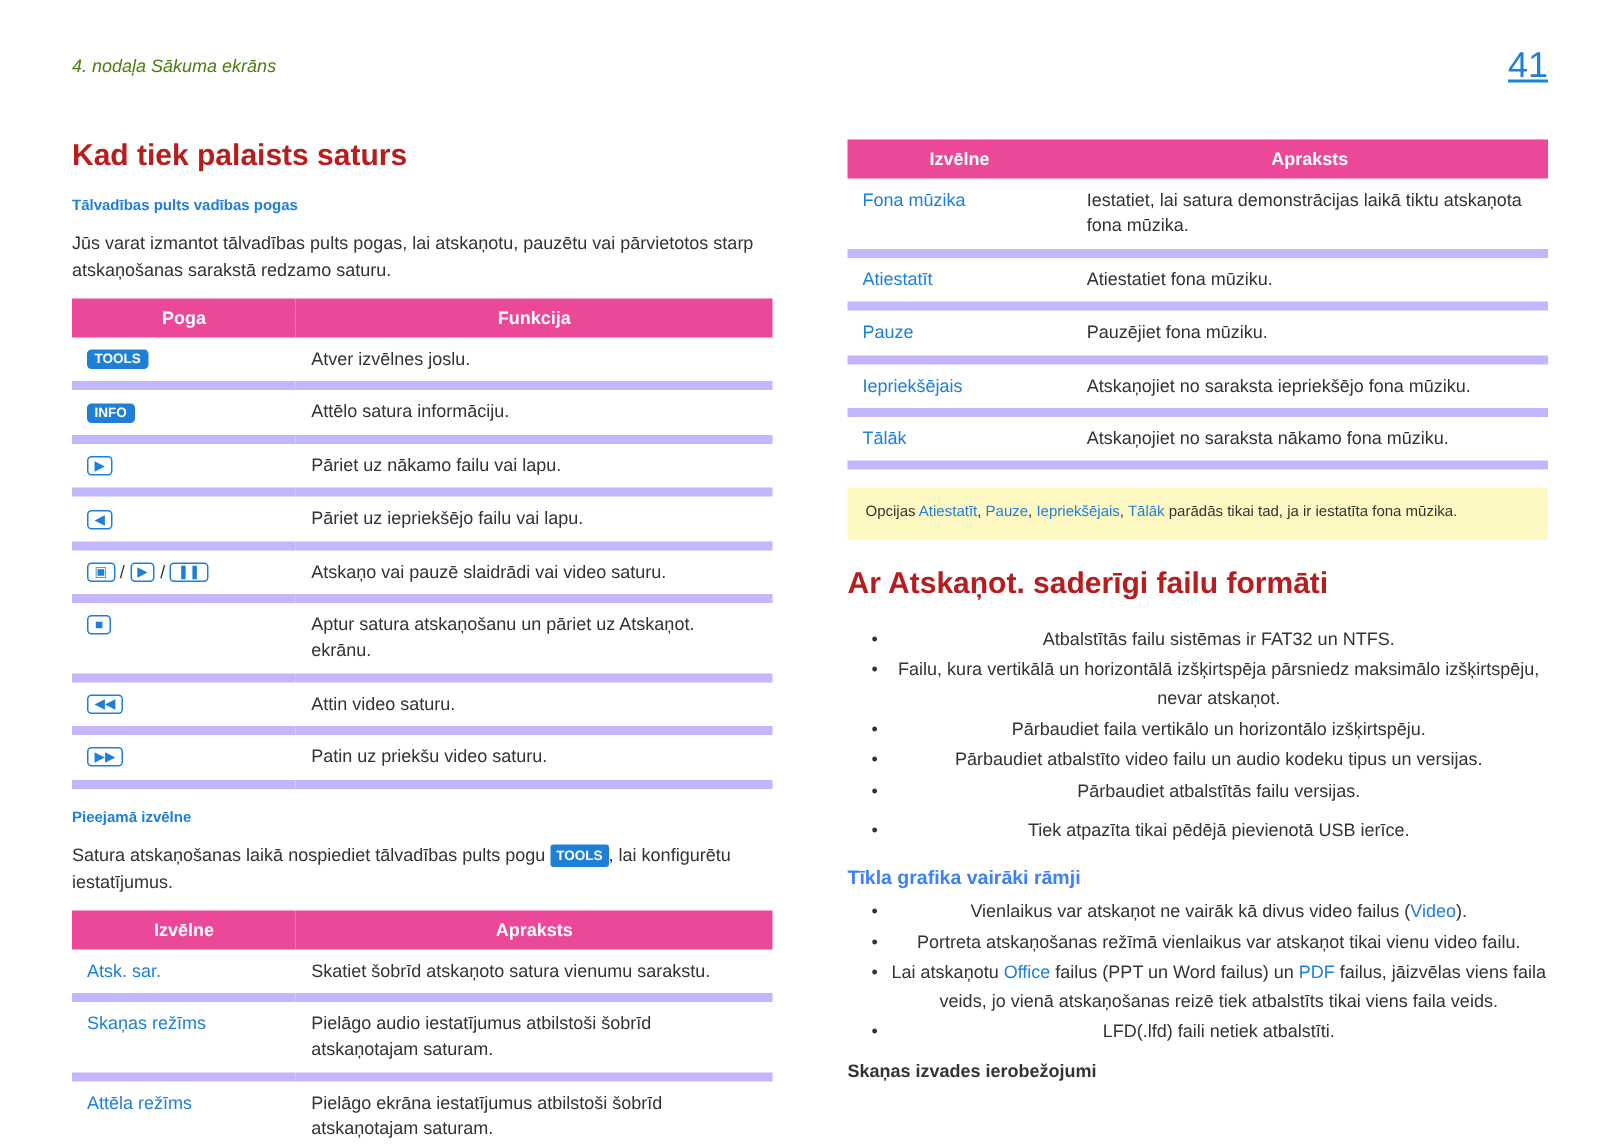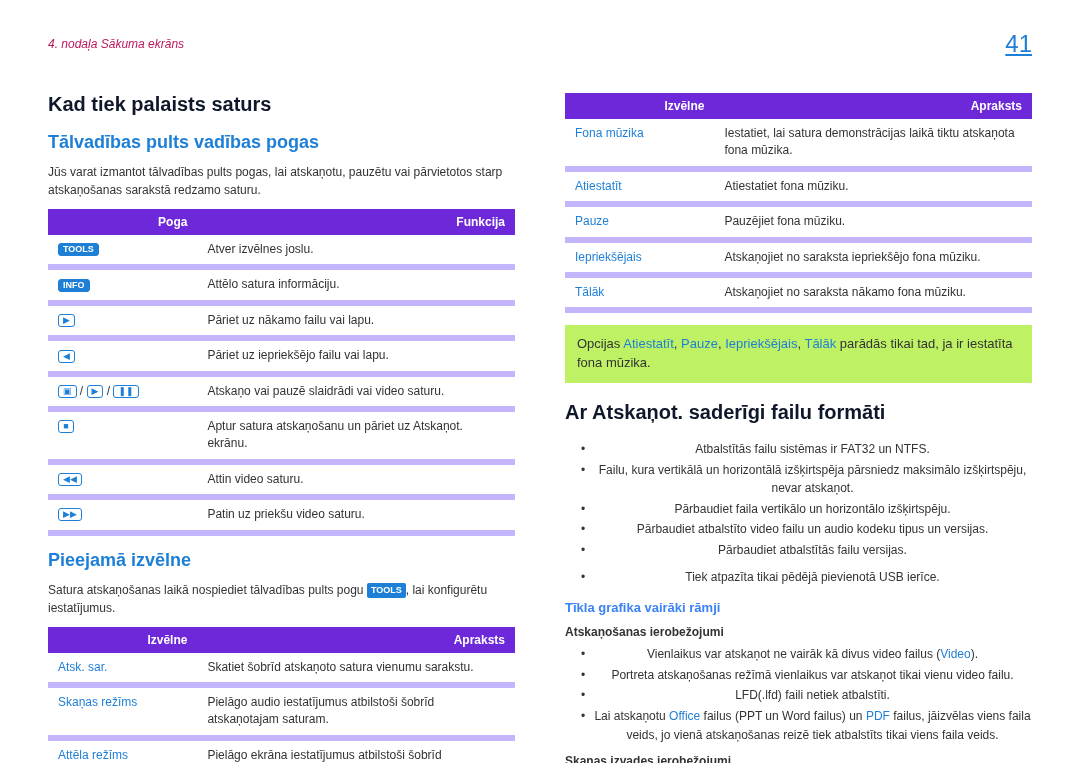--- a/index.html
+++ b/index.html
@@ -1,33 +1,33 @@
 <!DOCTYPE html>
 <html><head>
 <meta charset="utf-8">
 <style>
   * { margin: 0; padding: 0; box-sizing: border-box; }
   body { font-family: Arial, sans-serif; font-size: 12px; color: #333; background: #fff; width: 1080px; height: 763px; padding: 30px 48px; position: relative; }
   .header { display: flex; justify-content: space-between; align-items: center; margin-bottom: 35px; }
-  .chapter { font-style: italic; color: #be185d; font-size: 12px; }
+  .chapter { font-style: italic; color: #4d7c0f; font-size: 12px; }
   .pagenum { color: #1e7fd6; font-size: 24px; font-weight: 300; text-decoration: underline; }
   .columns { display: flex; gap: 50px; }
   .col { flex: 1; }
-  h2 { color: #0f172a; font-size: 20px; font-weight: 600; margin-bottom: 16px; }
-  h3 { color: #1e7fd6; font-size: 18px; font-weight: 600; margin-bottom: 10px; margin-top: 14px; }
+  h2 { color: #b91c1c; font-size: 20px; font-weight: 600; margin-bottom: 16px; }
+  h3 { color: #1e7fd6; font-size: 10px; font-weight: 600; margin-bottom: 10px; margin-top: 14px; }
   h4 { color: #3b82f6; font-size: 13px; font-weight: 600; margin-bottom: 6px; margin-top: 14px; }
   h5 { color: #333; font-size: 12px; font-weight: 600; margin-bottom: 6px; margin-top: 10px; }
   p { line-height: 1.5; margin-bottom: 10px; color: #333; font-size: 12px; }
   table { width: 100%; border-collapse: collapse; margin-bottom: 12px; }
-  th { background: #6d28d9; color: #fff; text-align: right; padding: 6px 10px; font-size: 12px; font-weight: 600; }
+  th { background: #ec4899; color: #fff; text-align: center; padding: 6px 10px; font-size: 12px; font-weight: 600; }
   td { padding: 6px 10px; border-bottom: 6px solid #c4b5fd; font-size: 12px; vertical-align: top; line-height: 1.45; }
   .blue { color: #1e7fd6; }
   .btn-icon { display: inline-block; border: 1.5px solid #1e7fd6; border-radius: 3px; padding: 1px 4px; color: #1e7fd6; font-size: 9px; line-height: 1; min-width: 16px; text-align: center; vertical-align: middle; }
   .btn-icon.fill { background: #1e7fd6; color: #fff; font-weight: bold; }
-  .notebox { background: #bef264; padding: 10px 12px; font-size: 13px; line-height: 1.45; margin-bottom: 18px; color: #333; }
+  .notebox { background: #fef9c3; padding: 10px 12px; font-size: 10px; line-height: 1.45; margin-bottom: 18px; color: #333; }
   ul { list-style: none; padding-left: 16px; margin-bottom: 8px; text-align: center; }
   ul li { position: relative; padding-left: 12px; line-height: 1.55; font-size: 12px; color: #333; margin-bottom: 2px; }
   ul li::before { content: "•"; position: absolute; left: 0; color: #333; }
   ul.sub li::before { content: "–"; }
   .tools-inline { display: inline-block; background: #1e7fd6; color: #fff; font-size: 9px; font-weight: bold; padding: 1px 4px; border-radius: 2px; vertical-align: middle; }
   .col1 { width: 32%; }
 </style>
 </head>
 <body>
 
@@ -160,24 +160,23 @@
       <li>Failu, kura vertikālā un horizontālā izšķirtspēja pārsniedz maksimālo izšķirtspēju, nevar atskaņot.</li>
       <li>Pārbaudiet faila vertikālo un horizontālo izšķirtspēju.</li>
       <li>Pārbaudiet atbalstīto video failu un audio kodeku tipus un versijas.</li>
       <li>Pārbaudiet atbalstītās failu versijas.</li>
     </ul>
     <ul>
       <li>Tiek atpazīta tikai pēdējā pievienotā USB ierīce.</li>
     </ul>
 
     <h4>Tīkla grafika vairāki rāmji</h4>
-    <h5>Atskaņošanas ierobežojumi</h5>
     <ul>
       <li><span>Vienlaikus var atskaņot ne vairāk kā divus video failus (</span><span class="blue">Video</span><span>).</span></li>
       <li>Portreta atskaņošanas režīmā vienlaikus var atskaņot tikai vienu video failu.</li>
+      <li><span>Lai atskaņotu </span><span class="blue">Office</span><span> failus (PPT un Word failus) un </span><span class="blue">PDF</span><span> failus, jāizvēlas viens faila veids, jo vienā atskaņošanas reizē tiek atbalstīts tikai viens faila veids.</span></li>
       <li>LFD(.lfd) faili netiek atbalstīti.</li>
-      <li><span>Lai atskaņotu </span><span class="blue">Office</span><span> failus (PPT un Word failus) un </span><span class="blue">PDF</span><span> failus, jāizvēlas viens faila veids, jo vienā atskaņošanas reizē tiek atbalstīts tikai viens faila veids.</span></li>
     </ul>
 
     <h5>Skaņas izvades ierobežojumi</h5>
 
   </div>
 </div>
 
 </body></html>

